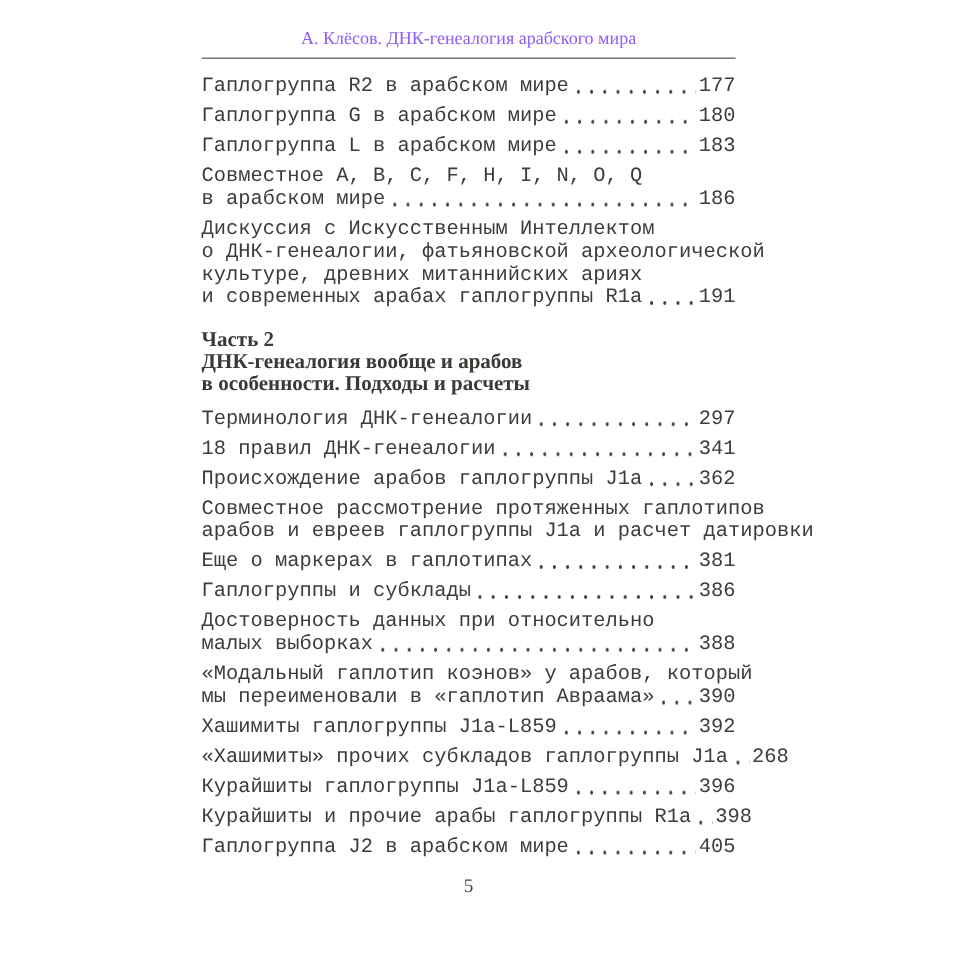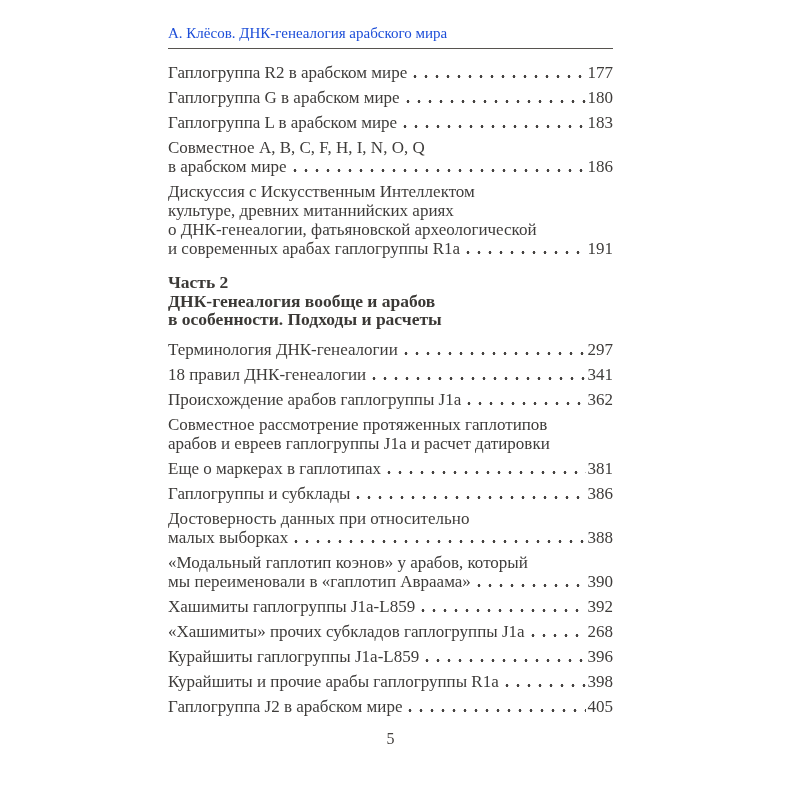--- a/index.html
+++ b/index.html
@@ -14,31 +14,33 @@
     font-family: "Liberation Serif", "DejaVu Serif", serif;
     color: #3e3c3a;
   }
   .sheet {
     position: relative;
     width: 445px;
     margin-left: 168px;
     padding-top: 25px;
   }
   .running-header {
+    text-align: center;
     font-size: 15px;
     line-height: 17px;
-    color: #1d4ed8;
+    color: #8b5cf6;
     padding-bottom: 6px;
     border-bottom: 1px solid #57544f;
   }
   .toc {
     margin-top: 14px;
   }
   .entry {
     margin-bottom: 6px;
+    font-family: Liberation Mono, monospace;
   }
   .line, .fline {
     font-size: 17px;
     line-height: 19px;
     white-space: nowrap;
   }
   .fline {
     display: flex;
     align-items: baseline;
   }
@@ -108,22 +110,22 @@
       <div class="line">Совместное A, B, C, F, H, I, N, O, Q</div>
       <div class="fline">
         <span class="etext">в арабском мире</span>
         <span class="dots"></span>
         <span class="epage">186</span>
       </div>
     </div>
 
     <div class="entry">
       <div class="line">Дискуссия с Искусственным Интеллектом</div>
+      <div class="line">о ДНК-генеалогии, фатьяновской археологической</div>
       <div class="line">культуре, древних митаннийских ариях</div>
-      <div class="line">о ДНК-генеалогии, фатьяновской археологической</div>
       <div class="fline">
         <span class="etext">и современных арабах гаплогруппы R1a</span>
         <span class="dots"></span>
         <span class="epage">191</span>
       </div>
     </div>
 
     <div class="part-heading">
       <div>Часть 2</div>
       <div>ДНК-генеалогия вообще и арабов</div>

